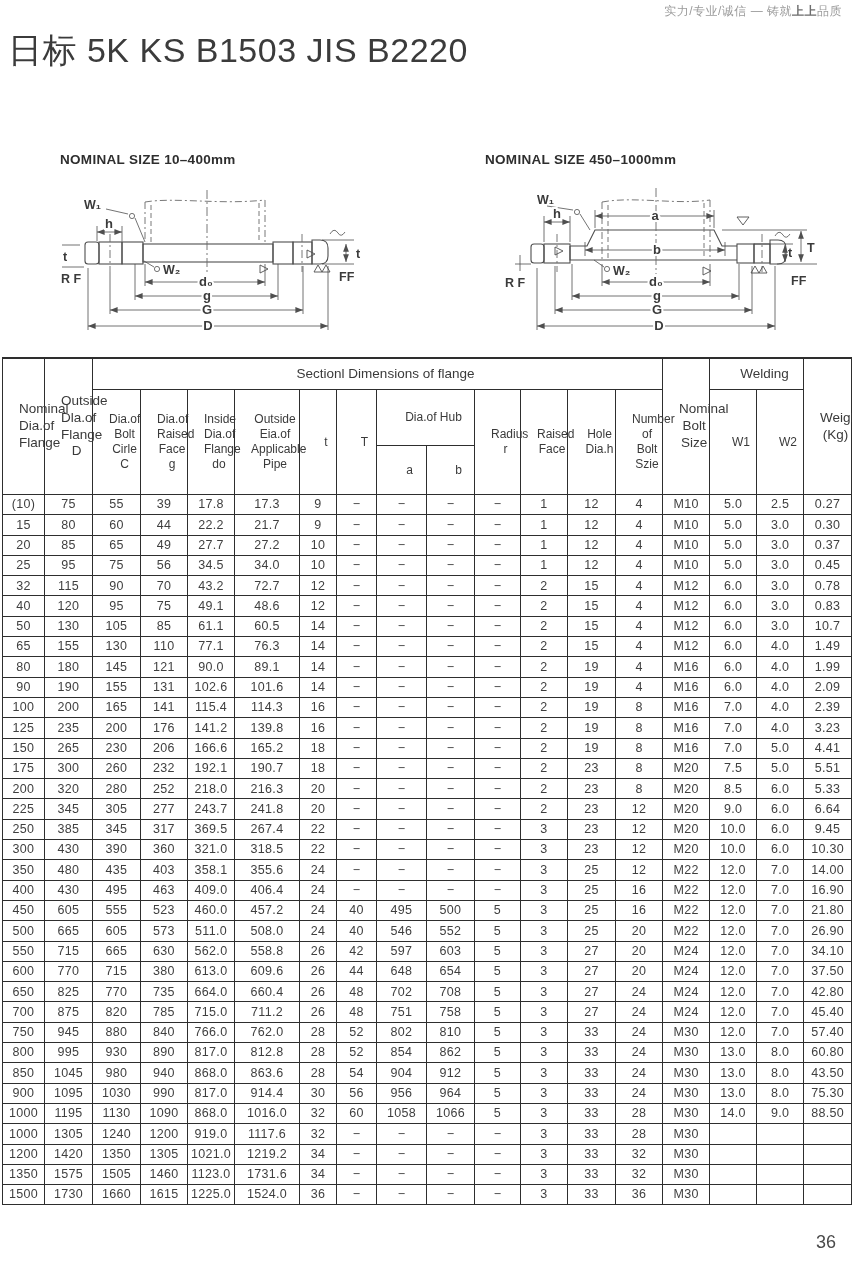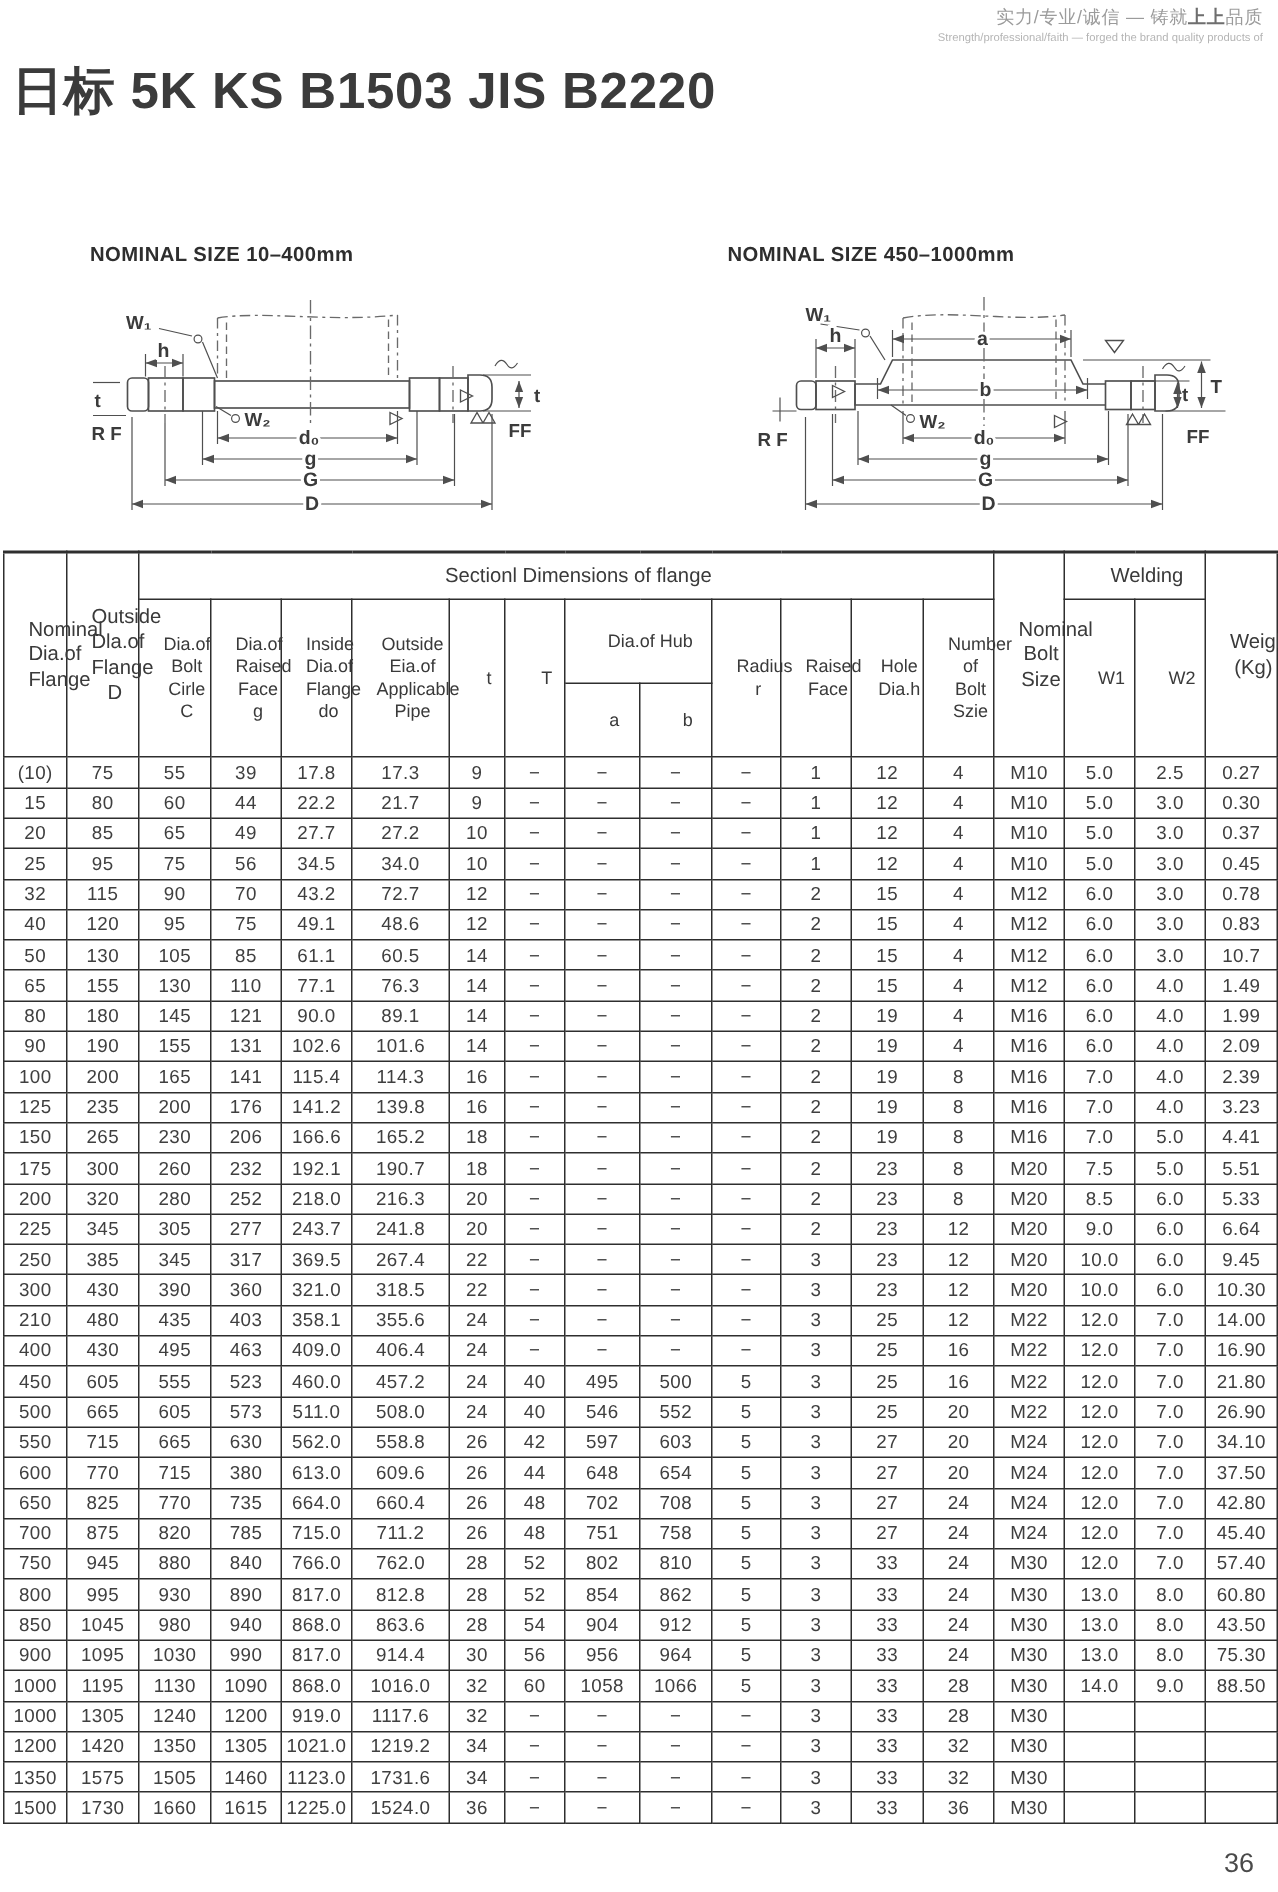--- a/index.html
+++ b/index.html
@@ -2,21 +2,21 @@
 <html><head>
 <meta charset="utf-8">
 <style>
   html,body{margin:0;padding:0;background:#ffffff;}
   body{width:852px;height:1261px;position:relative;font-family:"Liberation Sans",sans-serif;color:#3c3c3c;overflow:hidden;}
   .topbar{padding:4px 10px 0 0;text-align:right;line-height:1.25;}
   .topbar .cn{font-size:12px;color:#9b9b9b;letter-spacing:.5px;}
   .topbar .cn b{color:#6e6e6e;}
   .topbar .en{font-size:7.5px;color:#b5b5b5;margin-top:1px;}
   .topbar .site{font-size:17px;font-weight:bold;font-style:italic;color:#35b6e4;margin-top:2px;}
-  h1.title{font-size:34px;font-weight:700;color:#3b3b3b;margin:9px 0 0 8px;letter-spacing:.5px;}
+  h1.title{font-size:34px;font-weight:400;color:#3b3b3b;margin:9px 0 0 8px;letter-spacing:.5px;}
   .diagrams{display:flex;gap:95px;margin:78px 0 0 60px;}
   figure{margin:0;}
   figcaption{font-size:13.5px;font-weight:bold;color:#2e2e2e;text-align:left;letter-spacing:.3px;margin-bottom:5px;}
   svg{display:block;}
   svg text{font-family:"Liberation Sans",sans-serif;}
   .dim{font-weight:bold;font-size:13px;fill:#3b3b3b;text-anchor:middle;paint-order:stroke;stroke:#ffffff;stroke-width:4px;}
   .lbl{font-weight:bold;font-size:12.5px;fill:#3b3b3b;}
   table.flange{border-collapse:collapse;table-layout:fixed;width:849px;margin:13px 0 0 2px;border:1px solid #2e2e2e;border-top:2px solid #2e2e2e;}
   table.flange th,table.flange td{border:1px solid #2e2e2e;text-align:center;vertical-align:middle;padding:0;}
   table.flange thead th{font-weight:400;font-size:12px;line-height:1.25;white-space:pre-line;color:#3a3a3a;padding-left:16px;}
@@ -24,21 +24,20 @@
   table.flange thead tr.mid th{height:55px;}
   table.flange thead tr.sub th{height:48px;}
   table.flange td{font-size:12.5px;height:19.3px;color:#3f3f3f;letter-spacing:.3px;line-height:1;}
   .pagenum{position:absolute;right:16px;bottom:8px;font-size:18px;color:#4a4a4a;}
 </style>
 </head>
 <body>
 
 <div class="topbar">
   <div class="cn"><span>实力/专业/诚信 — 铸就</span><b>上上</b><span>品质</span></div>
-  <div class="en">Strength/professional/faith — forged the brand quality products of</div>
 </div>
 
 <h1 class="title">日标 5K KS B1503 JIS B2220</h1>
 
 <div class="diagrams">
 
   <figure>
     <figcaption>NOMINAL SIZE 10–400mm</figcaption>
     <svg width="330" height="172" viewBox="0 0 330 172">
       <defs>
@@ -607,21 +606,21 @@
         <td>−</td>
         <td>3</td>
         <td>23</td>
         <td>12</td>
         <td>M20</td>
         <td>10.0</td>
         <td>6.0</td>
         <td>10.30</td>
       </tr>
       <tr>
-        <td>210</td>
+        <td>350</td>
         <td>480</td>
         <td>435</td>
         <td>403</td>
         <td>358.1</td>
         <td>355.6</td>
         <td>24</td>
         <td>−</td>
         <td>−</td>
         <td>−</td>
         <td>−</td>

